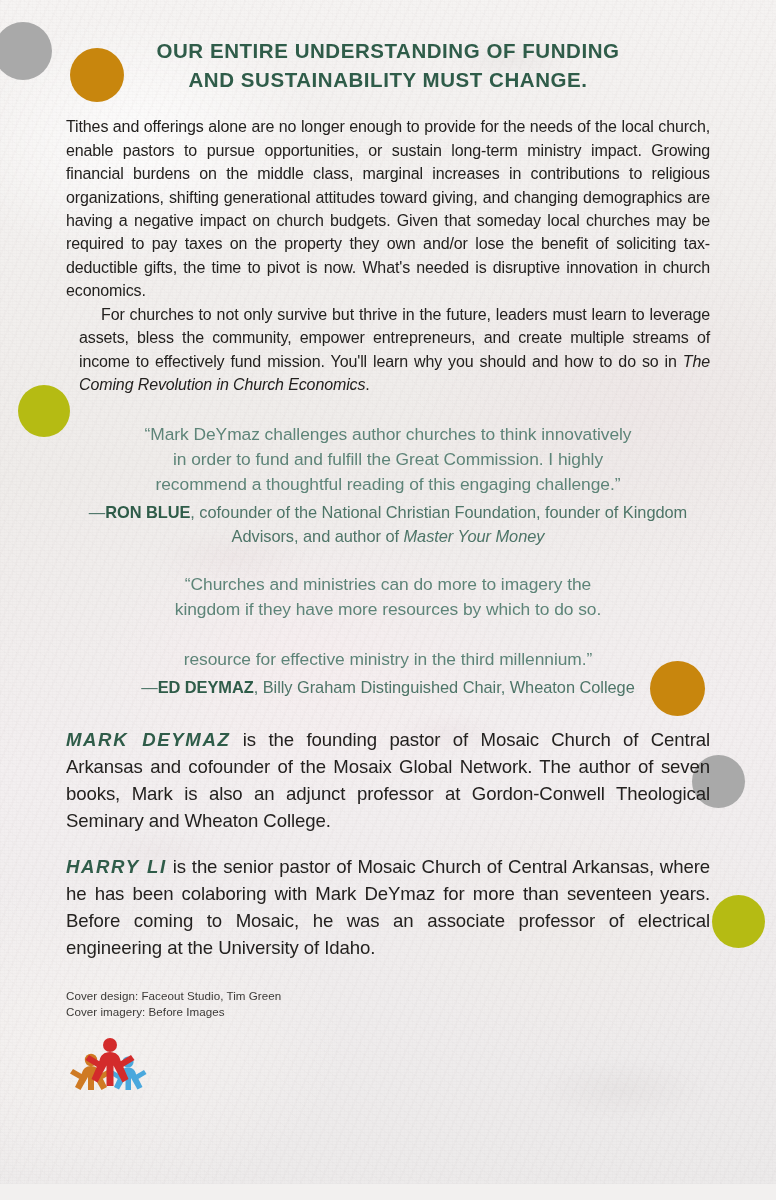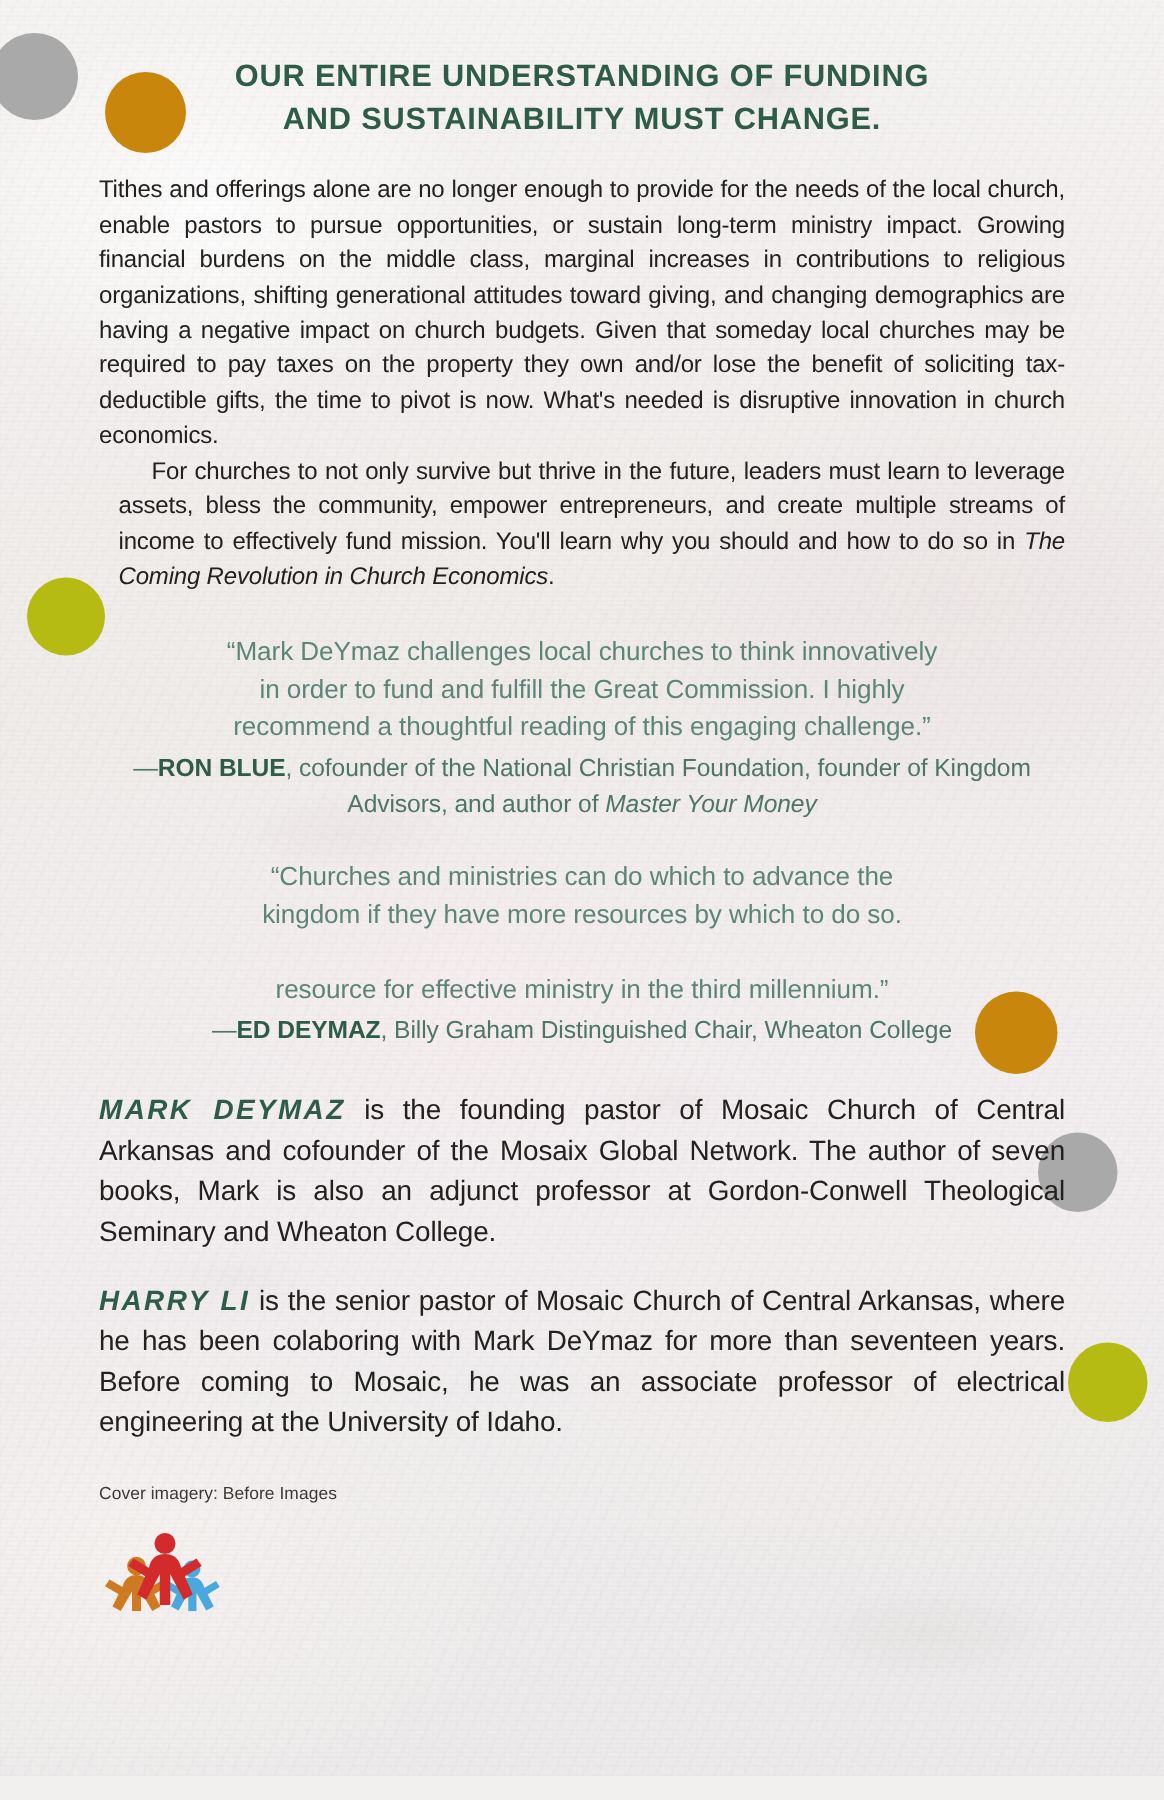--- a/index.html
+++ b/index.html
@@ -201,45 +201,46 @@
 
     <div class="body-copy">
       <p class="para first">Tithes and offerings alone are no longer enough to provide for the needs of the local church, enable pastors to pursue opportunities, or sustain long-term ministry impact. Growing financial burdens on the middle class, marginal increases in contributions to religious organizations, shifting generational attitudes toward giving, and changing demographics are having a negative impact on church budgets. Given that someday local churches may be required to pay taxes on the property they own and/or lose the benefit of soliciting tax-deductible gifts, the time to pivot is now. What's needed is disruptive innovation in church economics.</p>
       <p class="para second"><span>For churches to not only survive but thrive in the future, leaders must learn to leverage assets, bless the community, empower entrepreneurs, and create multiple streams of income to effectively fund mission. You'll learn why you should and how to do so in </span><em>The Coming Revolution in Church Economics</em><span>.</span></p>
     </div>
 
     <div class="endorsements">
 
       <div class="quote-block">
         <p class="quote-text">
-          <span>“Mark DeYmaz challenges local churches to think innovatively</span><br>
+          <span>“Mark DeYmaz challenges author churches to think innovatively</span><br>
           <span>in order to fund and fulfill the Great Commission. I highly</span><br>
           <span>recommend a thoughtful reading of this engaging challenge.”</span>
         </p>
         <p class="quote-attr"><span>—</span><span class="who">RON BLUE</span><span>, cofounder of the National Christian Foundation, founder of Kingdom Advisors, and author of </span><em>Master Your Money</em><span></span></p>
       </div>
 
       <div class="quote-block">
         <p class="quote-text">
-          <span>“Churches and ministries can do which to advance the</span><br>
+          <span>“Churches and ministries can do more to imagery the</span><br>
           <span>kingdom if they have more resources by which to do so.</span><br>
           <br>
           <span>resource for effective ministry in the third millennium.”</span>
         </p>
         <p class="quote-attr"><span>—</span><span class="who">ED DEYMAZ</span><span>, Billy Graham Distinguished Chair, Wheaton College</span></p>
       </div>
 
     </div>
 
     <div class="bios">
       <p class="bio"><span class="name">MARK DEYMAZ</span><span> is the founding pastor of Mosaic Church of Central Arkansas and cofounder of the Mosaix Global Network. The author of seven books, Mark is also an adjunct professor at Gordon-Conwell Theological Seminary and Wheaton College.</span></p>
       <p class="bio"><span class="name">HARRY LI</span><span> is the senior pastor of Mosaic Church of Central Arkansas, where he has been colaboring with Mark DeYmaz for more than seventeen years. Before coming to Mosaic, he was an associate professor of electrical engineering at the University of Idaho.</span></p>
     </div>
 
     <div class="credits">
+      <p class="credit-line">Cover design: Faceout Studio, Tim Green</p>
       <p class="credit-line">Cover imagery: Before Images</p>
     </div>
 
     <div class="logos">
 
       <div class="mosaix-logo">
         <span>
           <svg width="86" height="62" viewBox="0 0 86 62" aria-hidden="true">
 
             <g fill="#cf7a23">

